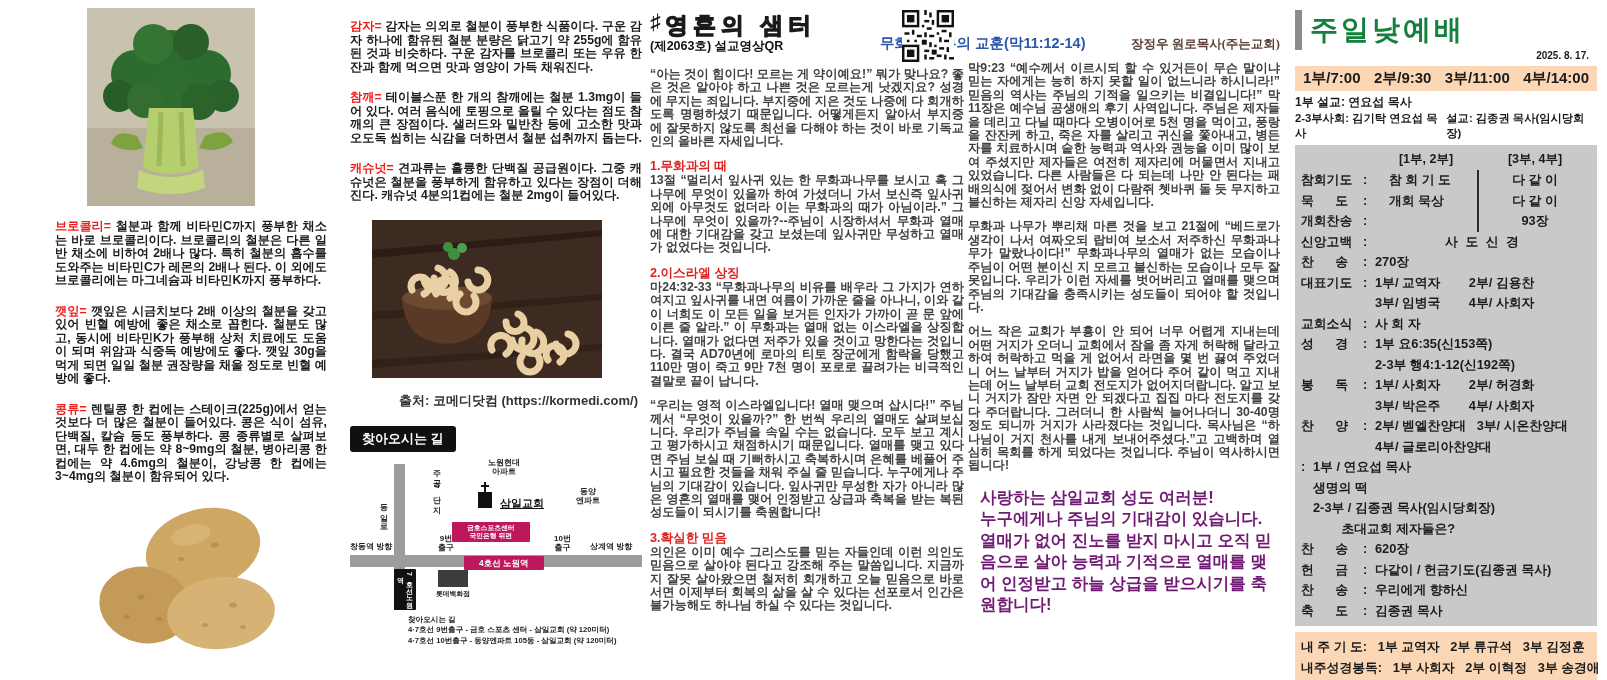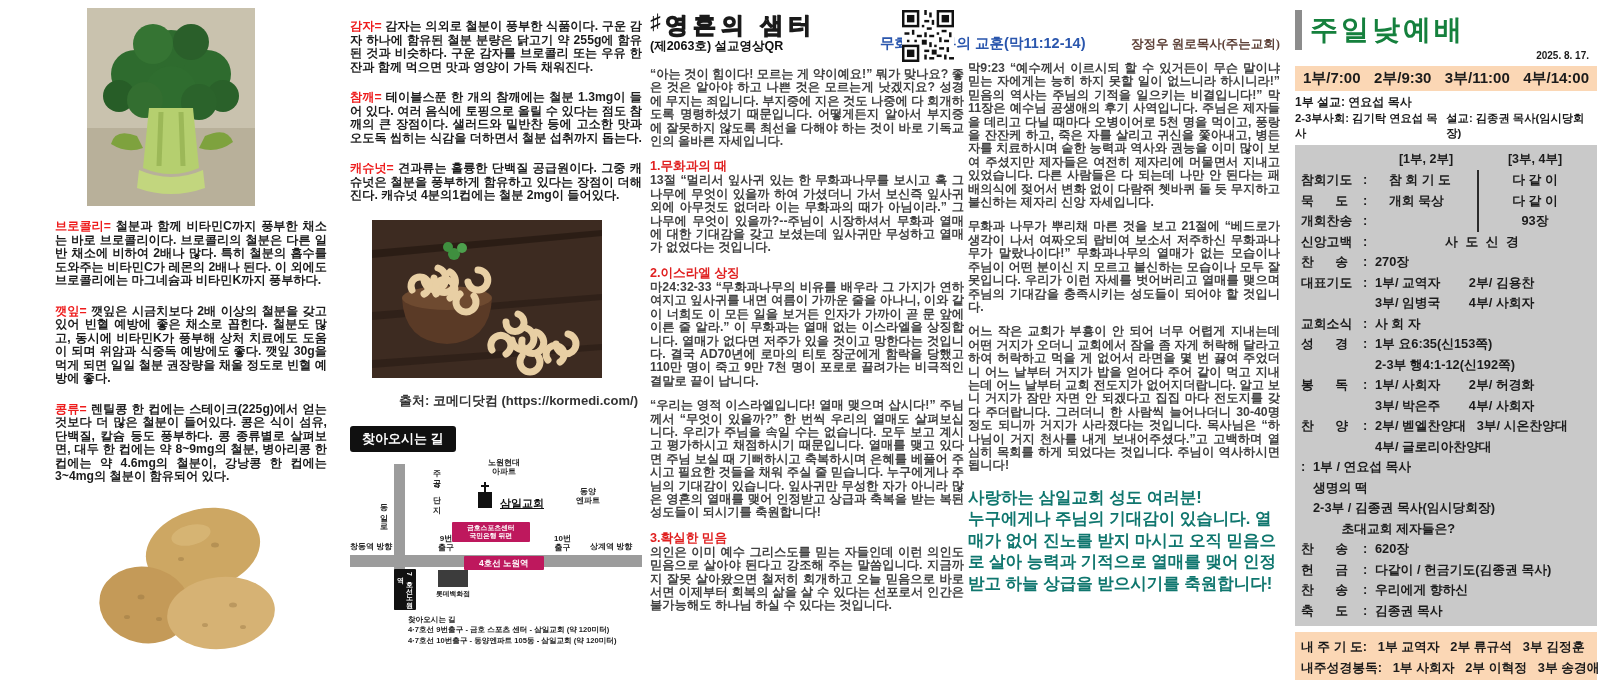--- a/index.html
+++ b/index.html
@@ -42,21 +42,21 @@
   .mh-prefix{font-size:21px;font-weight:900;color:#111;vertical-align:top;}
   .mh-title{font-size:23px;font-weight:800;letter-spacing:5px;color:#fff;
             -webkit-text-stroke:1.2px #1a1a1a;}
   .mh-issue{font-size:12.5px;font-weight:800;color:#111;margin-top:-3px;}
   #qr{position:absolute;left:252px;top:0px;}
   .headline-row{position:absolute;left:880px;top:34px;width:400px;display:flex;justify-content:space-between;align-items:baseline;}
   .headline{color:#2a56ad;font-size:14.5px;font-weight:800;}
   .author{color:#5d4037;font-size:12.5px;font-weight:700;font-family:"Liberation Serif","DejaVu Serif",serif;}
   .s-para{margin:0 0 11px 0;font-size:12.3px;line-height:13.4px;font-weight:600;color:#404040;text-align:justify;}
   .s-head{color:#e02020;font-weight:800;font-size:12.6px;line-height:14px;margin:0 0 1px 0;}
-  .closing{margin-top:14px;color:#0f766e;font-size:16.5px;line-height:21.5px;font-weight:600;}
+  .closing{margin-top:14px;color:#701a75;font-size:16.5px;line-height:21.5px;font-weight:600;margin-left:12px;}
   .closing .cl1{display:block;}
   
   #col5{left:1295px;top:10px;width:302px;}
   .w-titlerow{display:flex;align-items:center;}
   .w-bar{width:7px;height:40px;background:#8c8c8c;margin-right:8px;}
   .w-title{color:#15803d;font-size:28px;font-weight:800;letter-spacing:3px;}
   .w-date{text-align:right;font-size:10px;font-weight:800;padding-right:8px;margin-top:0px;}
   .w-times{margin-top:5px;background:#fbd7b5;display:flex;justify-content:space-between;
            padding:3px 8px;font-size:15px;font-weight:800;}
   .w-preach1{margin-top:3px;font-size:12px;font-weight:800;}

